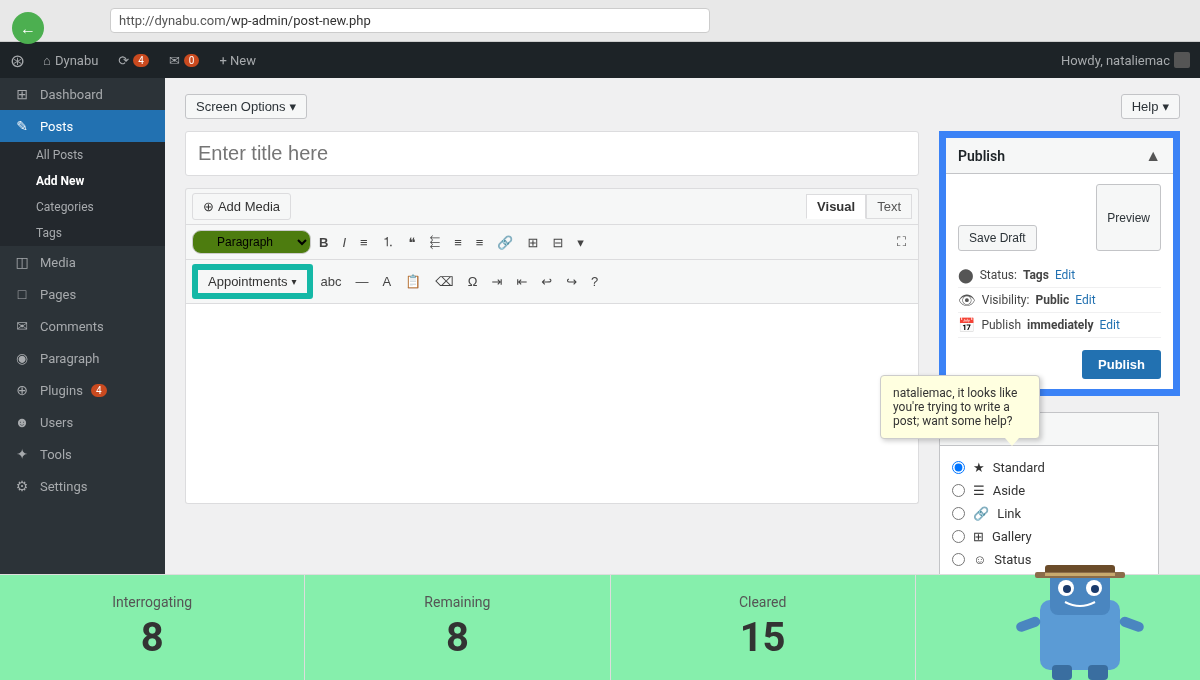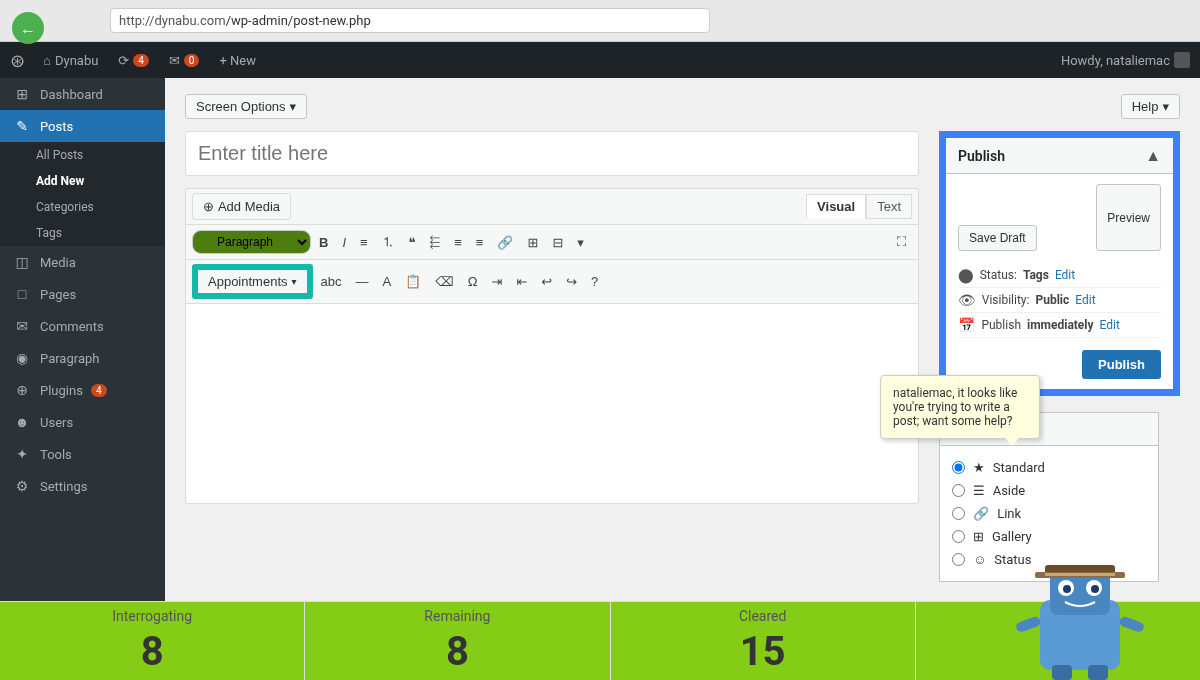--- a/index.html
+++ b/index.html
@@ -90,21 +90,21 @@
 
     
     .format-box { background: white; border: 1px solid #c3c4c7; width: 220px; margin-top: 16px; }
     .format-box-header { background: #f6f7f7; border-bottom: 1px solid #c3c4c7; padding: 8px 12px; }
     .format-box-title { font-size: 14px; font-weight: 600; color: #1d2327; }
     .format-box-body { padding: 10px 12px; }
     .format-option { display: flex; align-items: center; gap: 8px; padding: 4px 0; font-size: 13px; color: #333; }
     .format-option input[type=radio] { cursor: pointer; }
 
     
-    .bottom-stats { position: absolute; bottom: 0; left: 0; right: 0; height: 79px; background: #84cc16; display: flex; border-top: 1px solid #ddd; }
+    .bottom-stats { position: absolute; bottom: 0; left: 0; right: 0; height: 106px; background: #86efac; display: flex; border-top: 1px solid #ddd; }
     .stat-col { flex: 1; display: flex; flex-direction: column; align-items: center; justify-content: center; border-right: 1px solid #ddd; padding: 10px; }
     .stat-col:last-child { border-right: none; }
     .stat-label { font-size: 14px; color: #555; margin-bottom: 4px; }
     .stat-value { font-size: 40px; font-weight: bold; color: #333; }
 
     
     .appointments-btn { display: inline-flex; align-items: center; gap: 4px; background: #f6f7f7; border: 6px solid #14b8a6; border-radius: 3px; padding: 4px 10px; cursor: pointer; font-size: 13px; color: #333; }
     .appointments-btn .arrow { font-size: 10px; }
   </style>
 </head>

